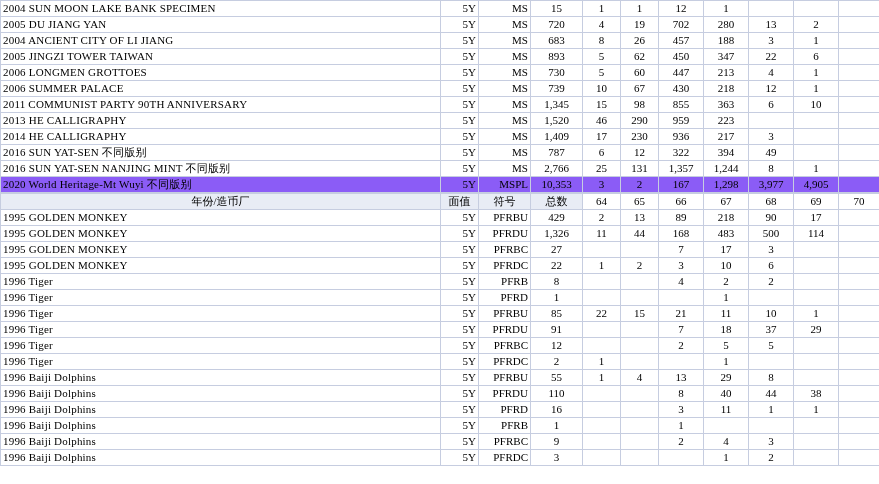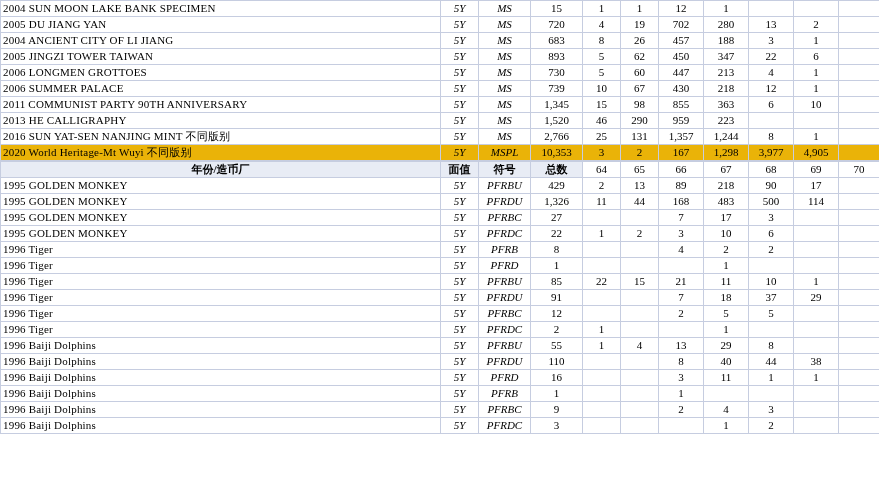--- a/index.html
+++ b/index.html
@@ -34,38 +34,37 @@
     overflow: hidden;
     white-space: nowrap;
     background: #ffffff;
     font-family: "Liberation Serif", serif;
   }
   td.name {
     background: #e8ecf5;
     letter-spacing: 0.2px;
   }
   td.ctr {
-    text-align: center;
-    font-style: italic;
+    text-align: right;
   }
   td.num {
     text-align: center;
   }
   tr.header td {
-    font-weight: bold;
+    font-weight: normal;
     text-align: center;
     background: #e8ecf5;
   }
   tr.header td.hnum {
     background: #ffffff;
     font-weight: normal;
     text-align: center;
   }
   tr.totals td {
-    background: #eab308;
+    background: #8b5cf6;
     margin-top: 16px;
   }
   .thick-top td {
     border-top: 2px solid #1a1a6e;
   }
 </style>
 </head>
 <body>
 
 <div id="sheet">
@@ -179,20 +178,46 @@
         <tr>
           <td class="name">2013 HE CALLIGRAPHY</td>
           <td class="ctr">5Y</td>
           <td class="ctr">MS</td>
           <td class="num">1,520</td>
           <td class="num">46</td>
           <td class="num">290</td>
           <td class="num">959</td>
           <td class="num">223</td>
           <td class="num"></td>
+          <td class="num"></td>
+          <td class="num"></td>
+        </tr>
+        <tr>
+          <td class="name">2014 HE CALLIGRAPHY</td>
+          <td class="ctr">5Y</td>
+          <td class="ctr">MS</td>
+          <td class="num">1,409</td>
+          <td class="num">17</td>
+          <td class="num">230</td>
+          <td class="num">936</td>
+          <td class="num">217</td>
+          <td class="num">3</td>
+          <td class="num"></td>
+          <td class="num"></td>
+        </tr>
+        <tr>
+          <td class="name">2016 SUN YAT-SEN 不同版别</td>
+          <td class="ctr">5Y</td>
+          <td class="ctr">MS</td>
+          <td class="num">787</td>
+          <td class="num">6</td>
+          <td class="num">12</td>
+          <td class="num">322</td>
+          <td class="num">394</td>
+          <td class="num">49</td>
           <td class="num"></td>
           <td class="num"></td>
         </tr>
         <tr>
           <td class="name">2016 SUN YAT-SEN NANJING MINT 不同版别</td>
           <td class="ctr">5Y</td>
           <td class="ctr">MS</td>
           <td class="num">2,766</td>
           <td class="num">25</td>
           <td class="num">131</td>

